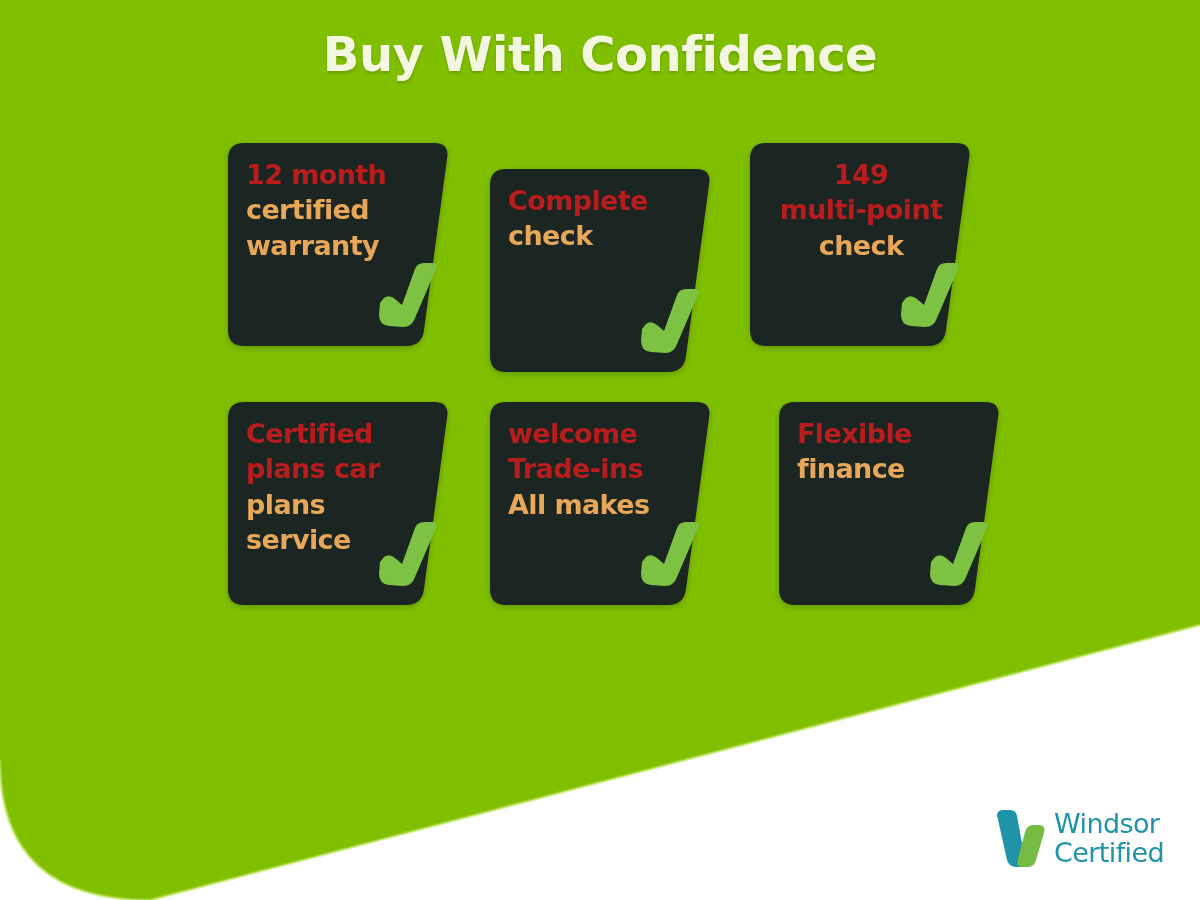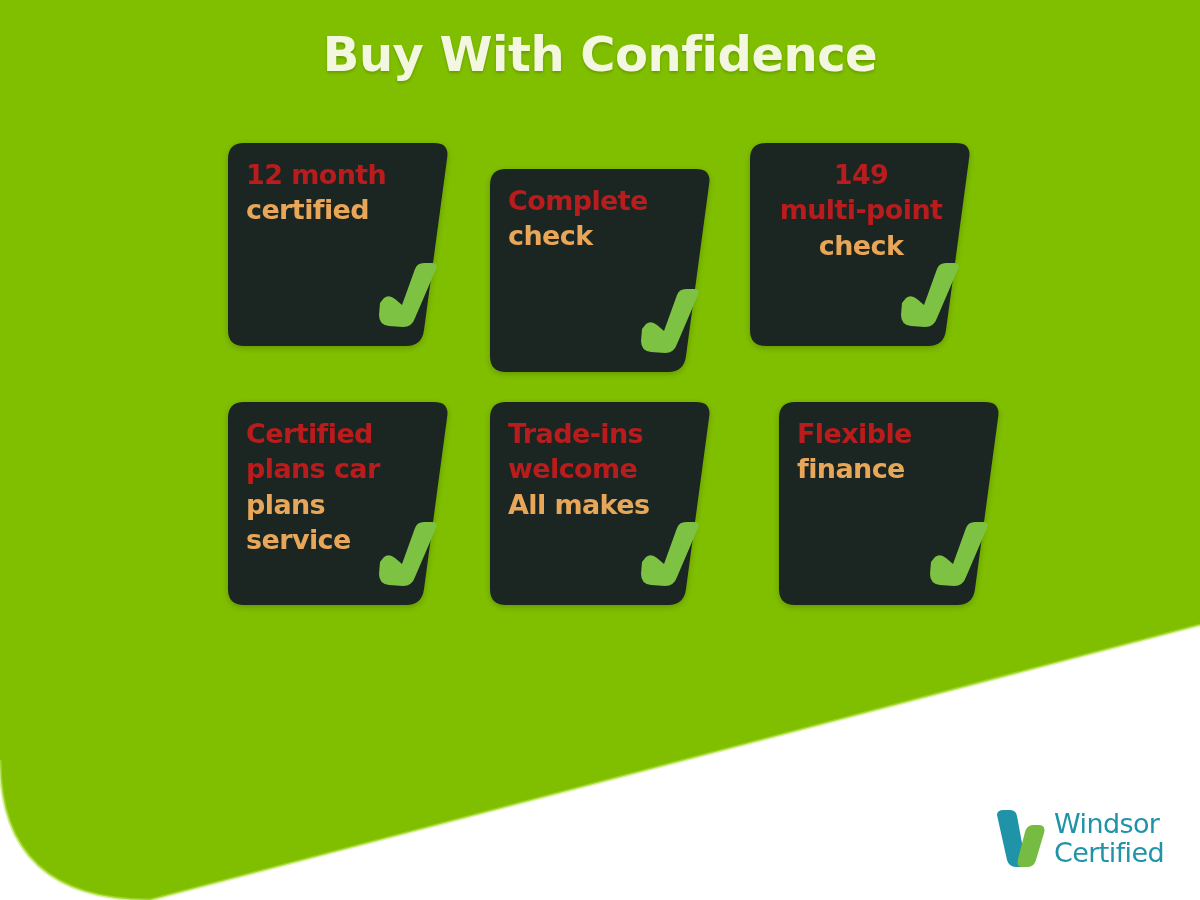--- a/index.html
+++ b/index.html
@@ -120,20 +120,21 @@
 
 <div id="cards">
 
   <div class="card c0">
     <svg class="card-shape" viewBox="0 0 228 203">
       <path d="M 16,0 L 206,0 Q 222,0 219,16 L 196,187 Q 194,203 178,203 L 16,203 Q 0,203 0,187 L 0,16 Q 0,0 16,0 Z" fill="#1B2522"></path>
     </svg>
     <div class="card-text">
       <span class="line-w">12 month</span>
       <span class="line-o">certified</span>
+      <span class="line-o">warranty</span>
     </div>
     <svg class="tick" style="left:144px; top:120px;" width="74" height="76" viewBox="0 0 74 76">
       <path d="M 8,40 L 7,52 Q 7,62 17,63 L 31,64 Q 40,64 43,55 L 64,6 Q 67,0 60,0 L 52,0 Q 45,0 43,6 L 30,42 L 23,36 Q 17,31 12,35 Z" fill="#7DC242"></path>
     </svg>
   </div>
 
   <div class="card c1">
     <svg class="card-shape" viewBox="0 0 228 203">
       <path d="M 16,0 L 206,0 Q 222,0 219,16 L 196,187 Q 194,203 178,203 L 16,203 Q 0,203 0,187 L 0,16 Q 0,0 16,0 Z" fill="#1B2522"></path>
     </svg>
@@ -173,22 +174,22 @@
     <svg class="tick" style="left:144px; top:120px;" width="74" height="76" viewBox="0 0 74 76">
       <path d="M 8,40 L 7,52 Q 7,62 17,63 L 31,64 Q 40,64 43,55 L 64,6 Q 67,0 60,0 L 52,0 Q 45,0 43,6 L 30,42 L 23,36 Q 17,31 12,35 Z" fill="#7DC242"></path>
     </svg>
   </div>
 
   <div class="card c4">
     <svg class="card-shape" viewBox="0 0 228 203">
       <path d="M 16,0 L 206,0 Q 222,0 219,16 L 196,187 Q 194,203 178,203 L 16,203 Q 0,203 0,187 L 0,16 Q 0,0 16,0 Z" fill="#1B2522"></path>
     </svg>
     <div class="card-text">
+      <span class="line-w">welcome</span>
       <span class="line-w">Trade-ins</span>
-      <span class="line-w">welcome</span>
       <span class="line-o">All makes</span>
     </div>
     <svg class="tick" style="left:144px; top:120px;" width="74" height="76" viewBox="0 0 74 76">
       <path d="M 8,40 L 7,52 Q 7,62 17,63 L 31,64 Q 40,64 43,55 L 64,6 Q 67,0 60,0 L 52,0 Q 45,0 43,6 L 30,42 L 23,36 Q 17,31 12,35 Z" fill="#7DC242"></path>
     </svg>
   </div>
 
   <div class="card c5">
     <svg class="card-shape" viewBox="0 0 228 203">
       <path d="M 16,0 L 206,0 Q 222,0 219,16 L 196,187 Q 194,203 178,203 L 16,203 Q 0,203 0,187 L 0,16 Q 0,0 16,0 Z" fill="#1B2522"></path>

